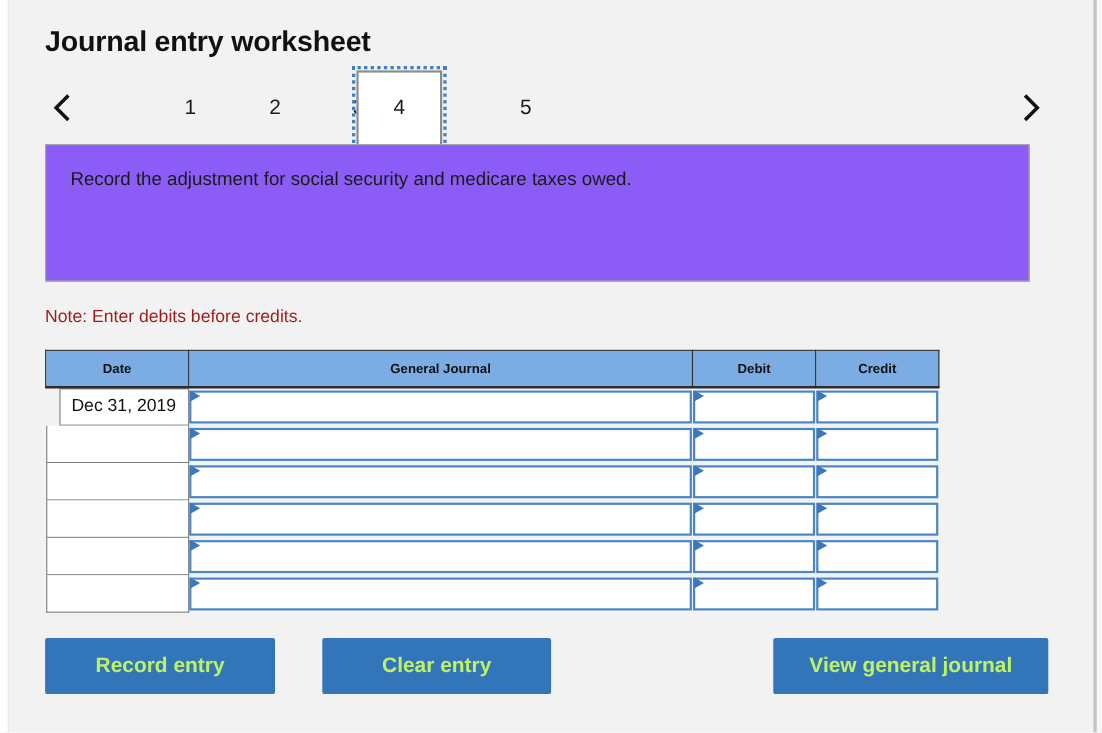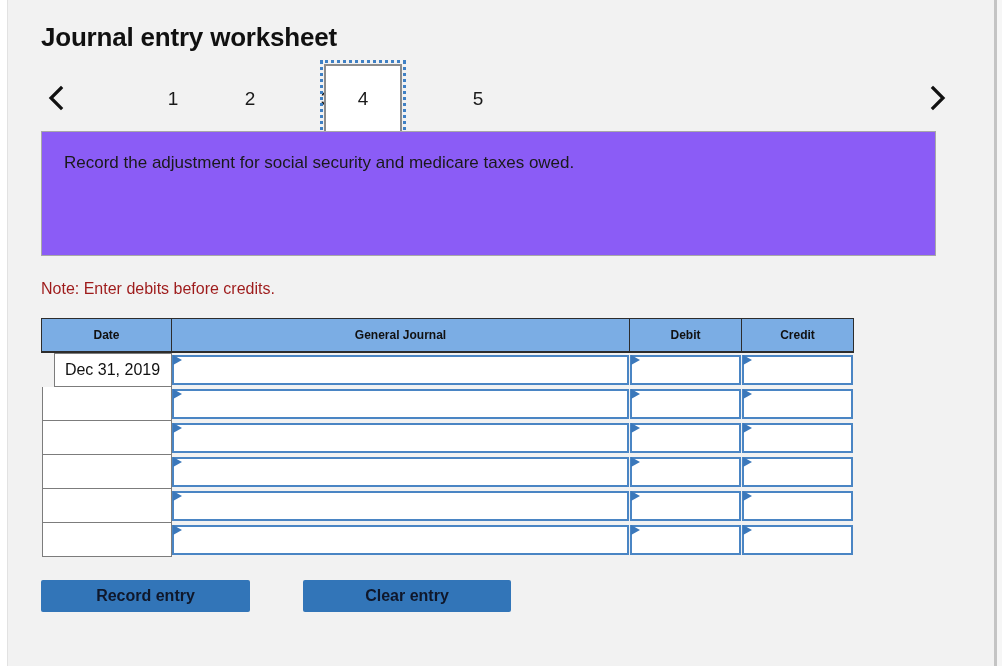--- a/index.html
+++ b/index.html
@@ -196,32 +196,32 @@
 
   
   .buttons-row {
     position: relative;
     margin-top: 23px;
     height: 46px;
   }
   .btn {
     position: absolute;
     top: 0;
-    height: 32px;
+    height: 51px;
     background: #3275b8;
-    color: #0f172a;
-    font-size: 16px;
+    color: #bef264;
+    font-size: 19px;
     font-weight: bold;
     border: none;
     border-radius: 2px;
     cursor: pointer;
     font-family: "Liberation Sans", sans-serif;
   }
   .btn-record { left: 0px;   width: 209px; }
-  .btn-clear  { left: 262px; width: 208px; }
+  .btn-clear  { left: 252px; width: 208px; }
   .btn-view   { left: 662px; width: 250px; }
 </style>
 </head>
 <body>
 
 <div id="page">
 
   <div class="left-gutter"></div>
   <div class="right-gutter"></div>
   <div class="right-rule"></div>
@@ -370,16 +370,17 @@
           <td class="cell-wrap-amount">
             <div class="cell-input"></div>
           </td>
         </tr>
       </tbody>
     </table>
 
     <div class="buttons-row">
       <button class="btn btn-record">Record entry</button>
       <button class="btn btn-clear">Clear entry</button>
+      <button class="btn btn-view">View general journal</button>
     </div>
 
   </div>
 </div>
 
 </body></html>

